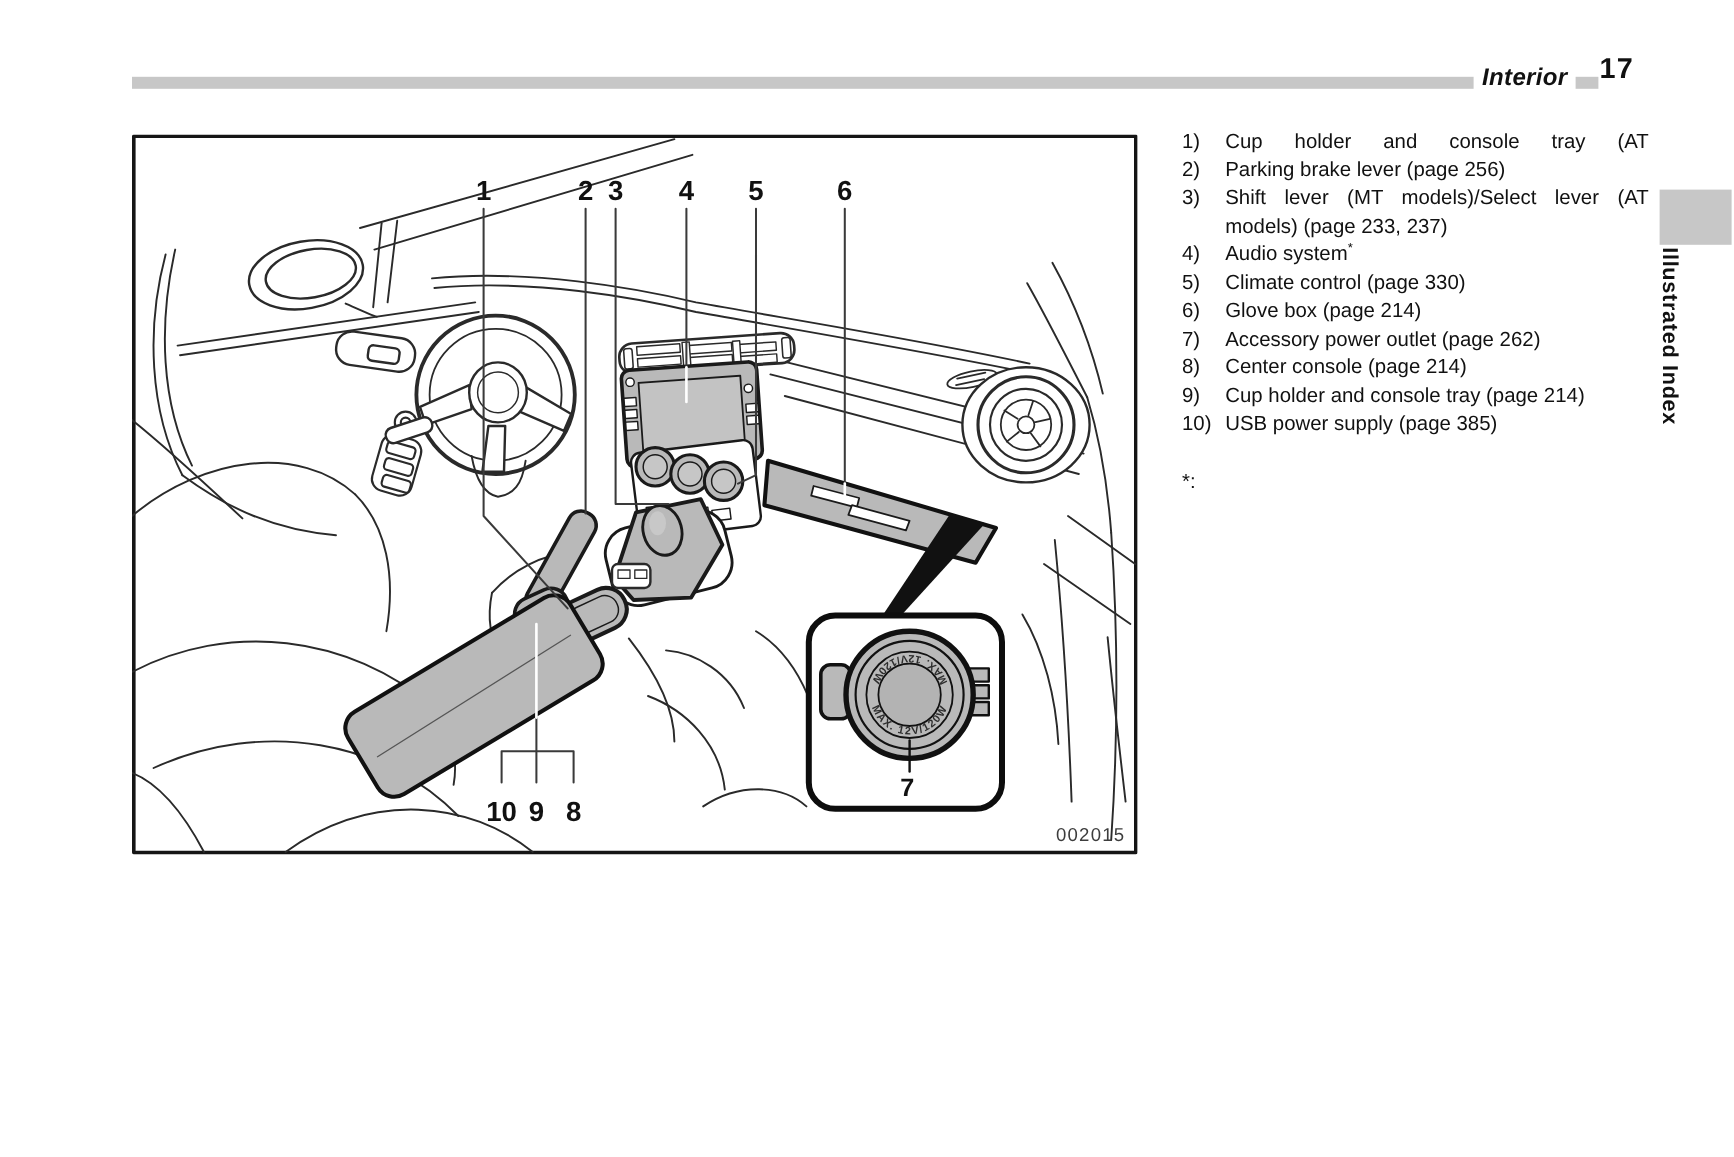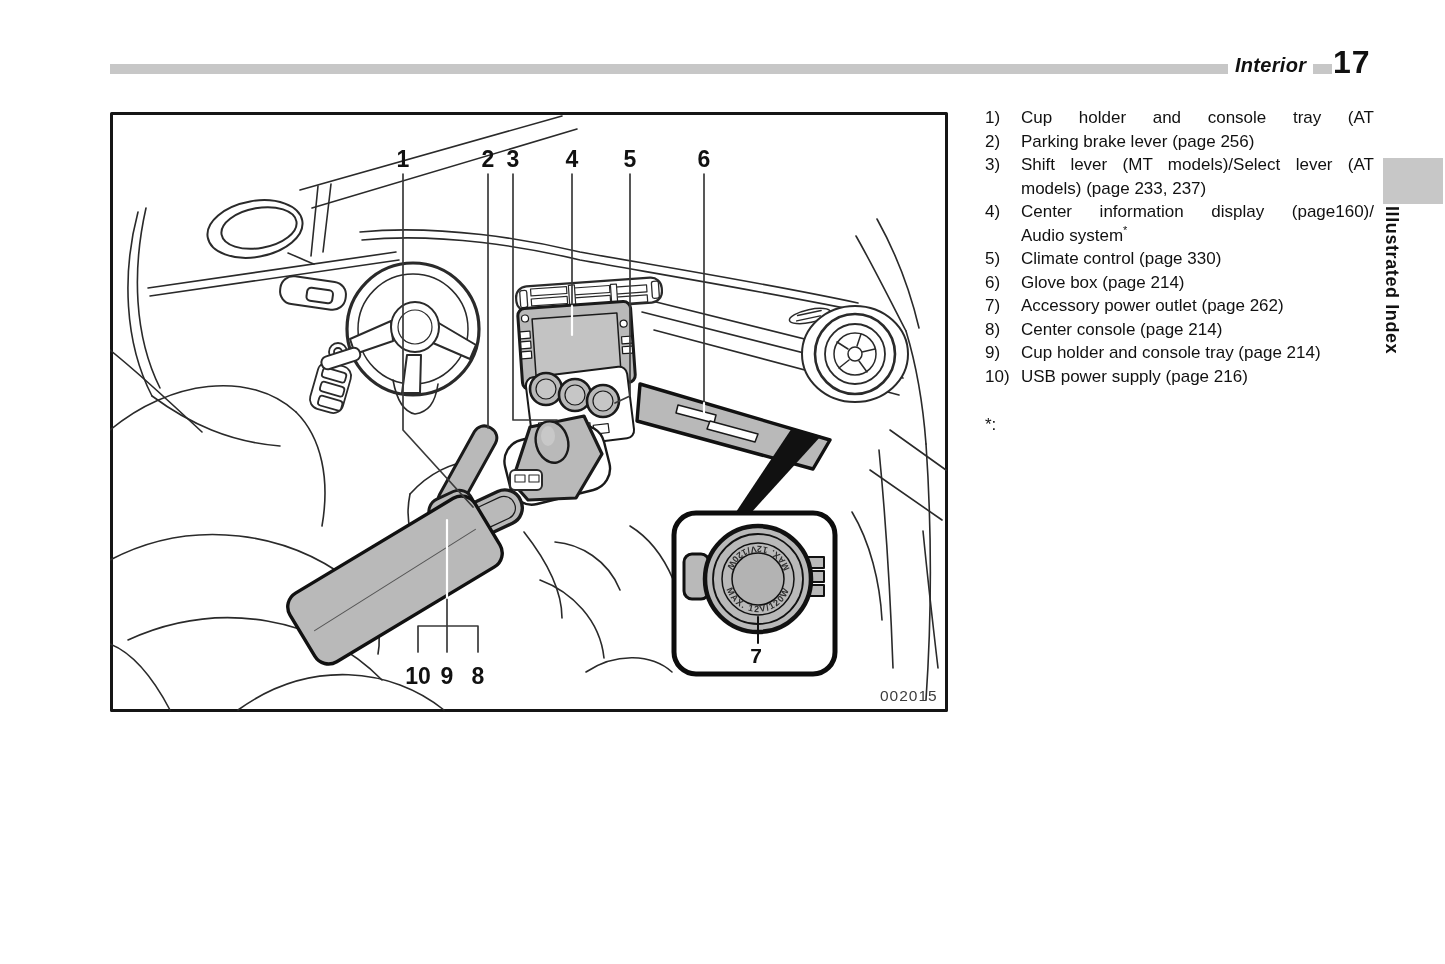--- a/index.html
+++ b/index.html
@@ -2,21 +2,21 @@
 <html><head>
 <meta charset="utf-8">
 <style>
   html,body{margin:0;padding:0;background:#ffffff;}
   .page{position:relative;width:1445px;height:744px;background:#fff;overflow:hidden;
         font-family:"Liberation Sans","DejaVu Sans",sans-serif;color:#111;}
   
   .hdr-bar{position:absolute;left:110px;top:64px;width:1222px;height:10px;background:#c7c7c7;}
   .hdr-section{position:absolute;left:1228px;top:54px;font-size:20px;font-weight:bold;font-style:italic;
                background:#fff;padding:0 7px;letter-spacing:.3px;}
-  .hdr-page{position:absolute;left:1333px;top:44px;font-size:32px;font-weight:bold;letter-spacing:1px;}
+  .hdr-page{position:absolute;left:1333px;top:44px;font-size:24px;font-weight:bold;letter-spacing:1px;}
   
   .tab-block{position:absolute;left:1383px;top:158px;width:60px;height:46px;background:#c7c7c7;}
   .tab-text{position:absolute;left:1381px;top:206px;writing-mode:vertical-rl;
             font-size:18px;font-weight:bold;letter-spacing:.6px;white-space:nowrap;}
   
   .legend{position:absolute;left:985px;top:106px;width:389px;font-size:17px;line-height:23.5px;}
   .item{position:relative;padding-left:36px;}
   .item .num{position:absolute;left:0;top:0;}
   .line{text-align:left;}
   .line.just{text-align:justify;text-align-last:justify;}
@@ -57,21 +57,20 @@
       <div class="item">
         <span class="num">3)</span>
         <div class="body">
           <div class="line just">Shift lever (MT models)/Select lever (AT</div>
           <div class="line">models) (page 233, 237)</div>
         </div>
       </div>
       <div class="item">
         <span class="num">4)</span>
         <div class="body">
-          <div class="line just">Center information display (page160)/</div>
           <div class="line">Audio system<sup>*</sup></div>
         </div>
       </div>
       <div class="item">
         <span class="num">5)</span>
         <div class="body">
           <div class="line">Climate control (page 330)</div>
         </div>
       </div>
       <div class="item">
@@ -94,21 +93,21 @@
       </div>
       <div class="item">
         <span class="num">9)</span>
         <div class="body">
           <div class="line">Cup holder and console tray (page 214)</div>
         </div>
       </div>
       <div class="item">
         <span class="num">10)</span>
         <div class="body">
-          <div class="line">USB power supply (page 216)</div>
+          <div class="line">USB power supply (page 385)</div>
         </div>
       </div>
       <div class="footnote">
         <span class="mark">*:</span>
       </div>
     </div>
 
   <div class="footer">– CONTINUED –</div>
 
   <svg class="figure-svg" width="838" height="600" viewBox="0 0 838 600" xmlns="http://www.w3.org/2000/svg" xmlns:xlink="http://www.w3.org/1999/xlink" fill="none" stroke-linecap="round" stroke-linejoin="round">

